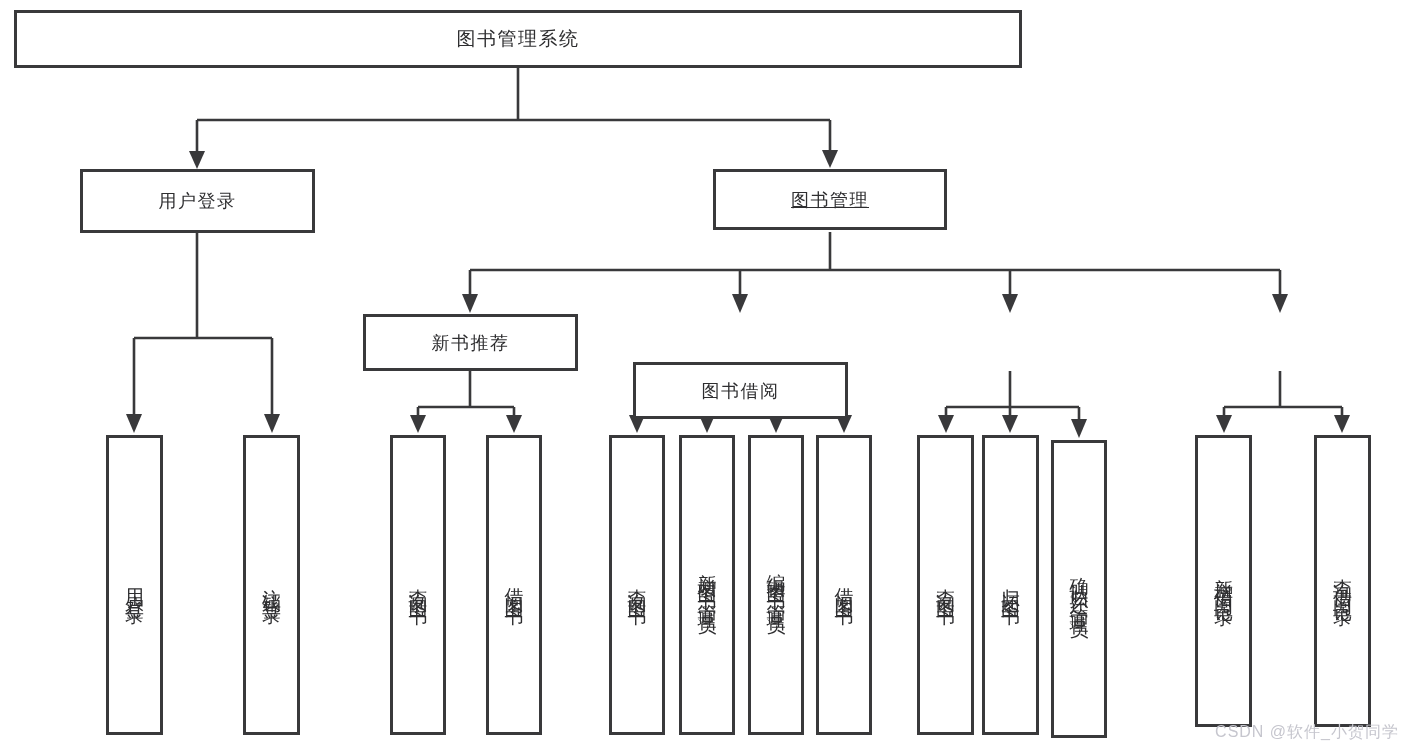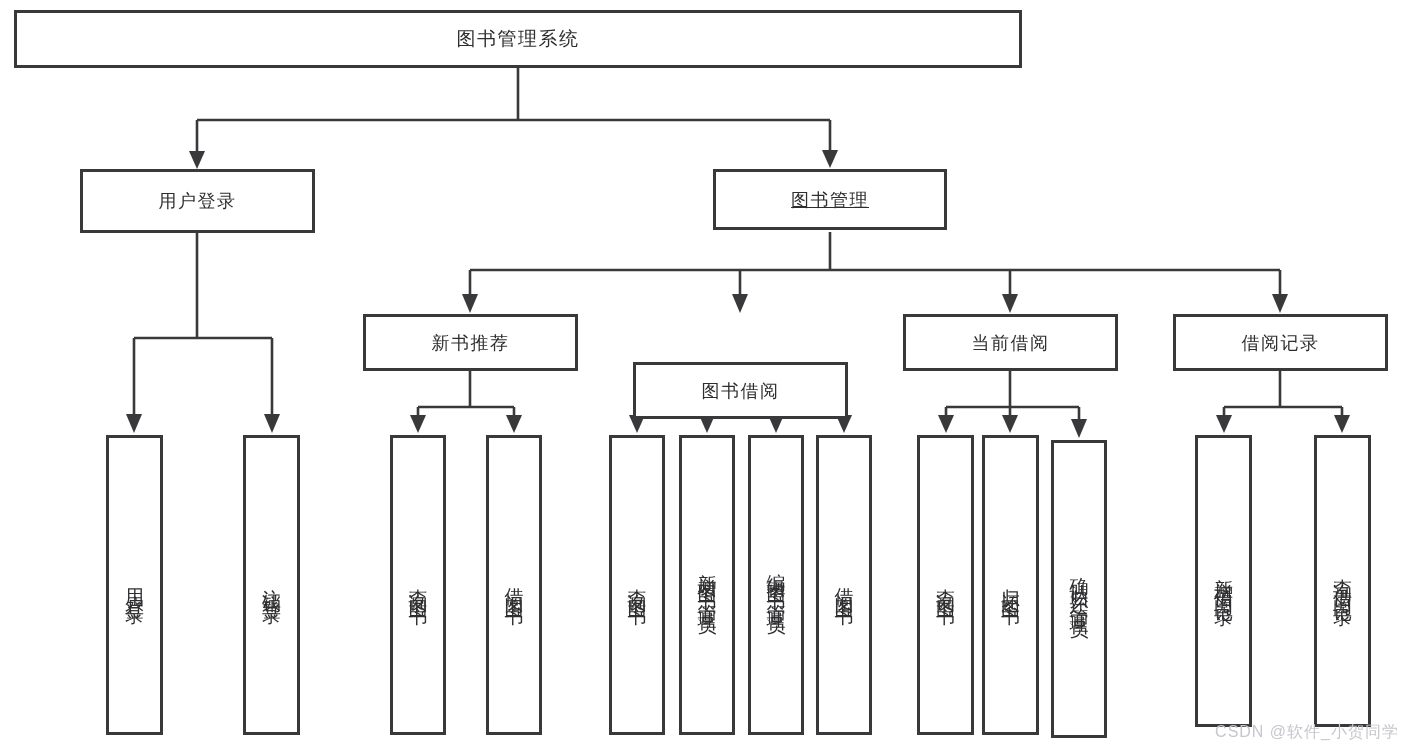--- a/index.html
+++ b/index.html
@@ -83,26 +83,20 @@
   <div class="node" style="left:713px;top:169px;width:234px;height:61px;text-decoration:underline;">
     <span class="h-label">图书管理</span>
   </div>
 
   <div class="node" style="left:363px;top:314px;width:215px;height:57px;">
     <span class="h-label">新书推荐</span>
   </div>
   <div class="node" style="left:633px;top:314px;width:215px;height:57px;margin-top:48px;">
     <span class="h-label">图书借阅</span>
   </div>
-  <div class="node" style="left:903px;top:314px;width:215px;height:57px;">
-    <span class="h-label">当前借阅</span>
-  </div>
-  <div class="node" style="left:1173px;top:314px;width:215px;height:57px;">
-    <span class="h-label">借阅记录</span>
-  </div>
 
   <div class="node" style="left:106px;top:435px;width:57px;height:300px;">
     <span class="vert">用户登录</span>
   </div>
   <div class="node" style="left:243px;top:435px;width:57px;height:300px;">
     <span class="vert">注销登录</span>
   </div>
 
   <div class="node" style="left:390px;top:435px;width:56px;height:300px;">
     <span class="vert">查询图书</span>

